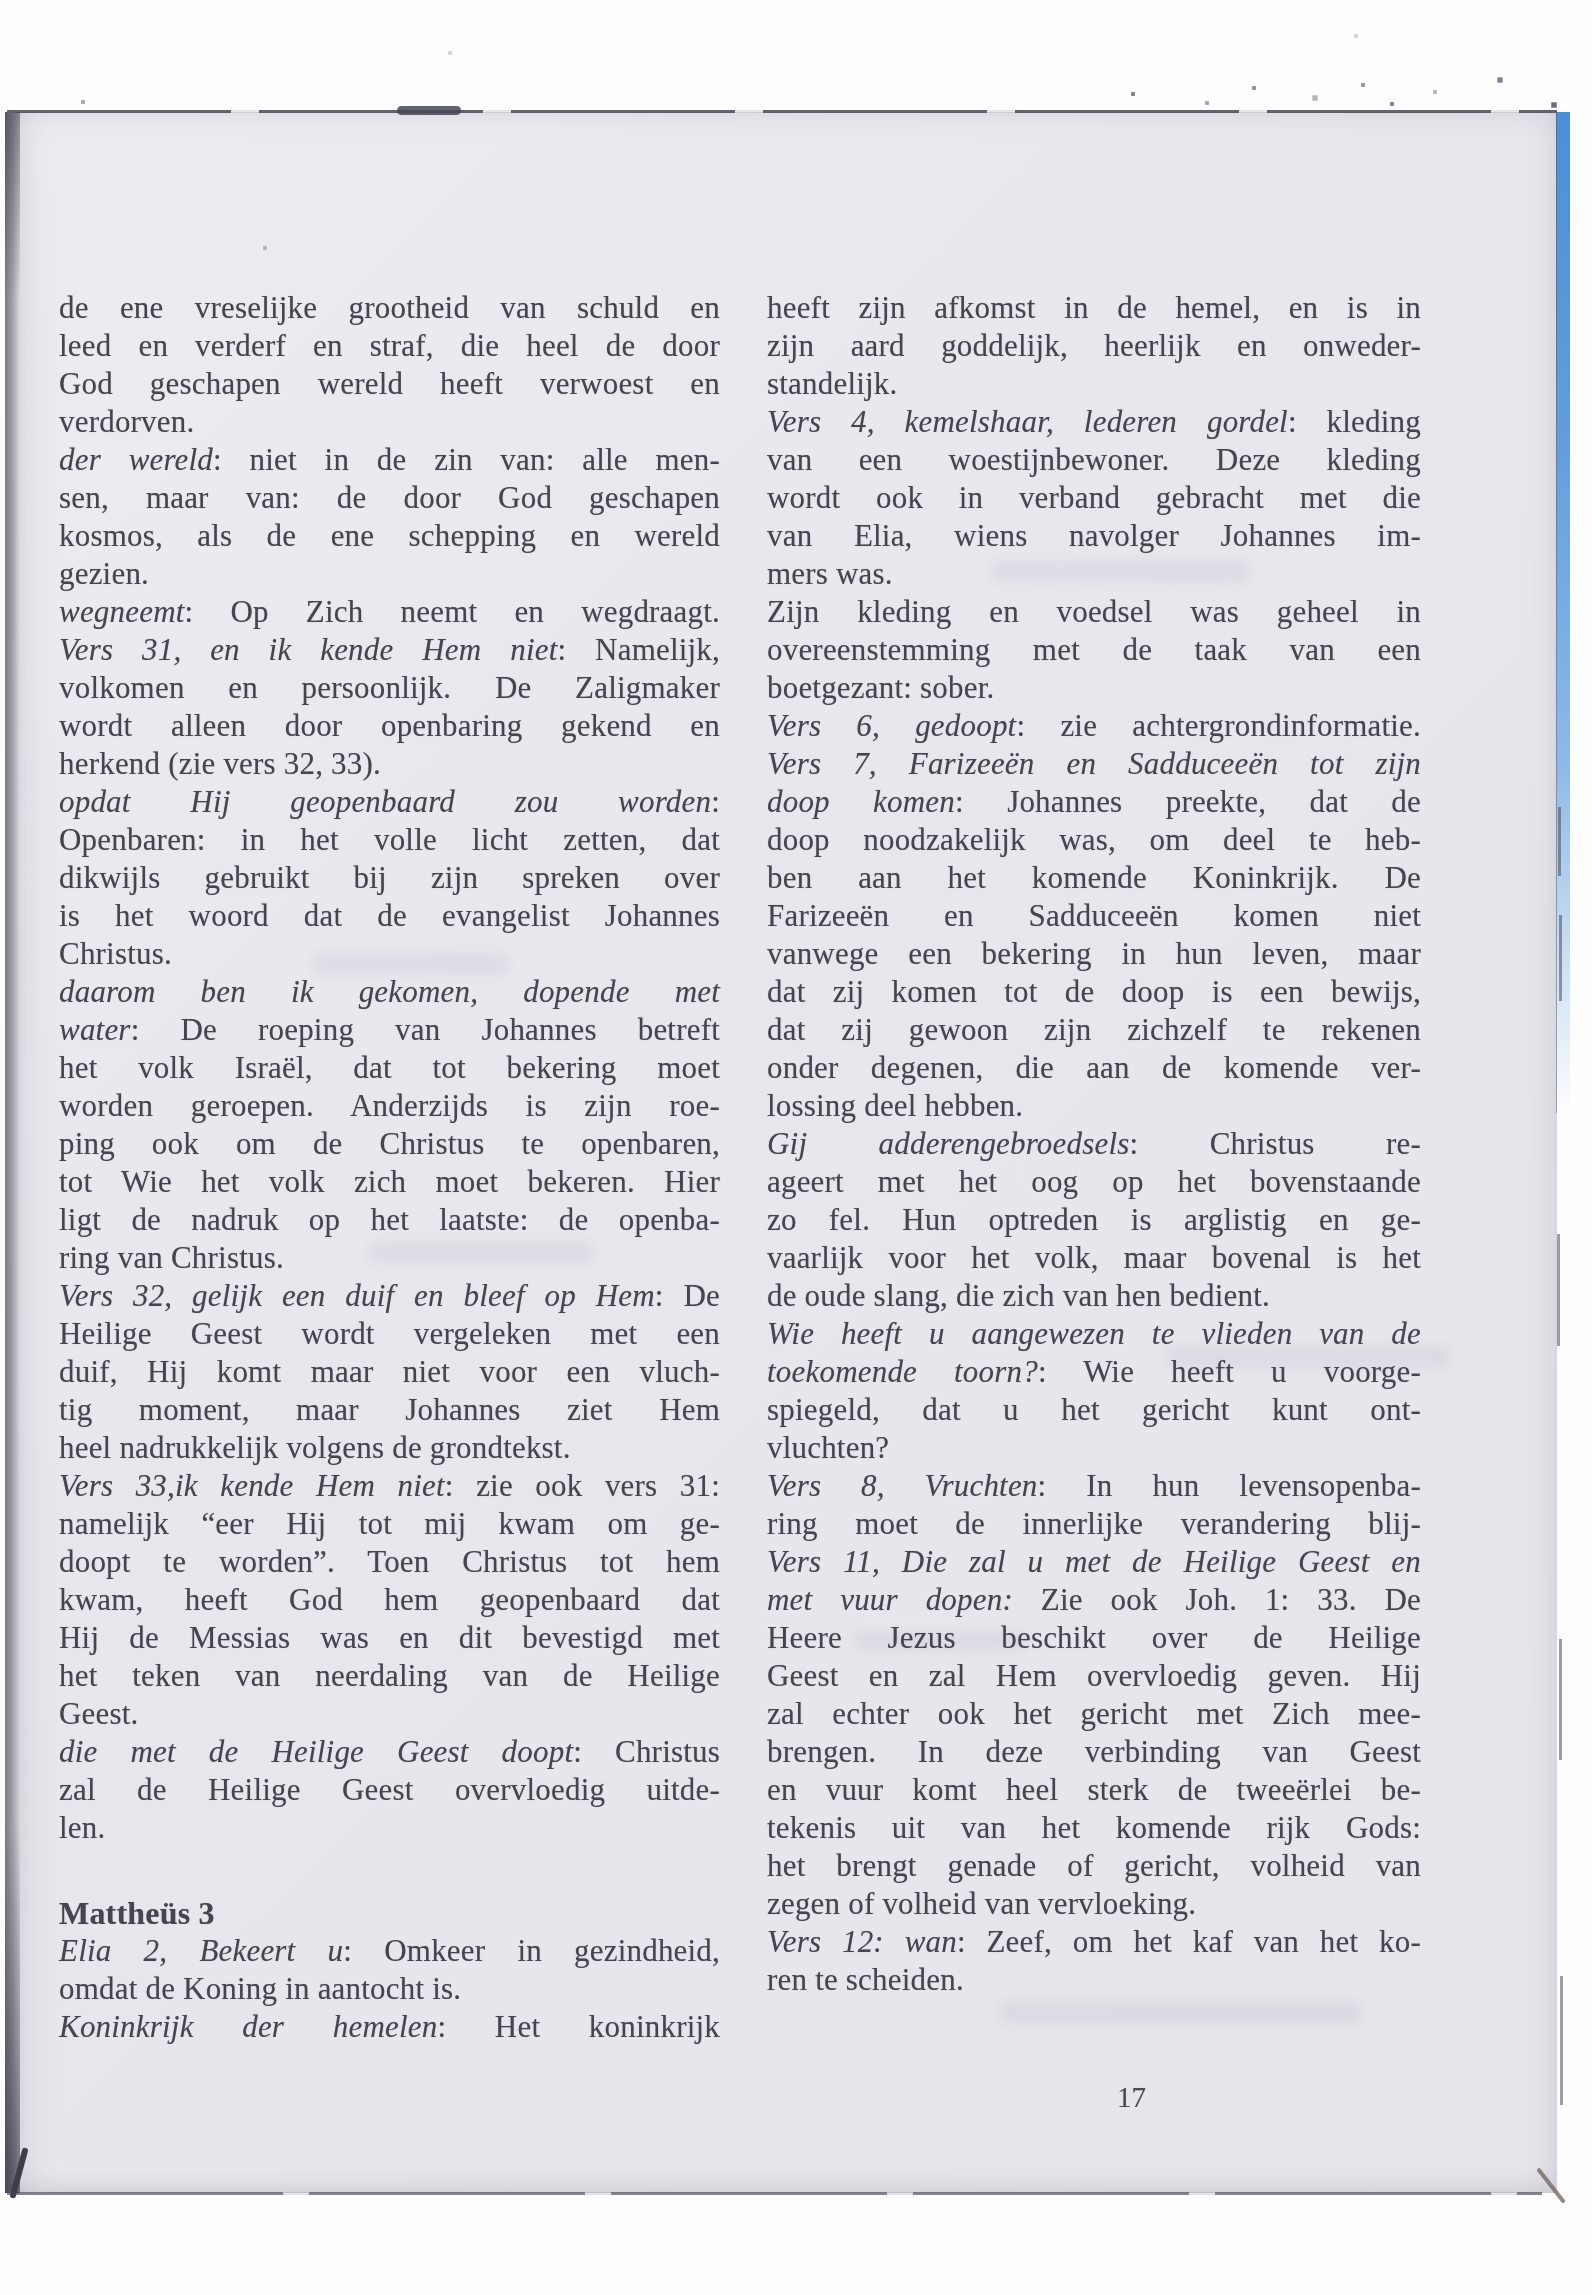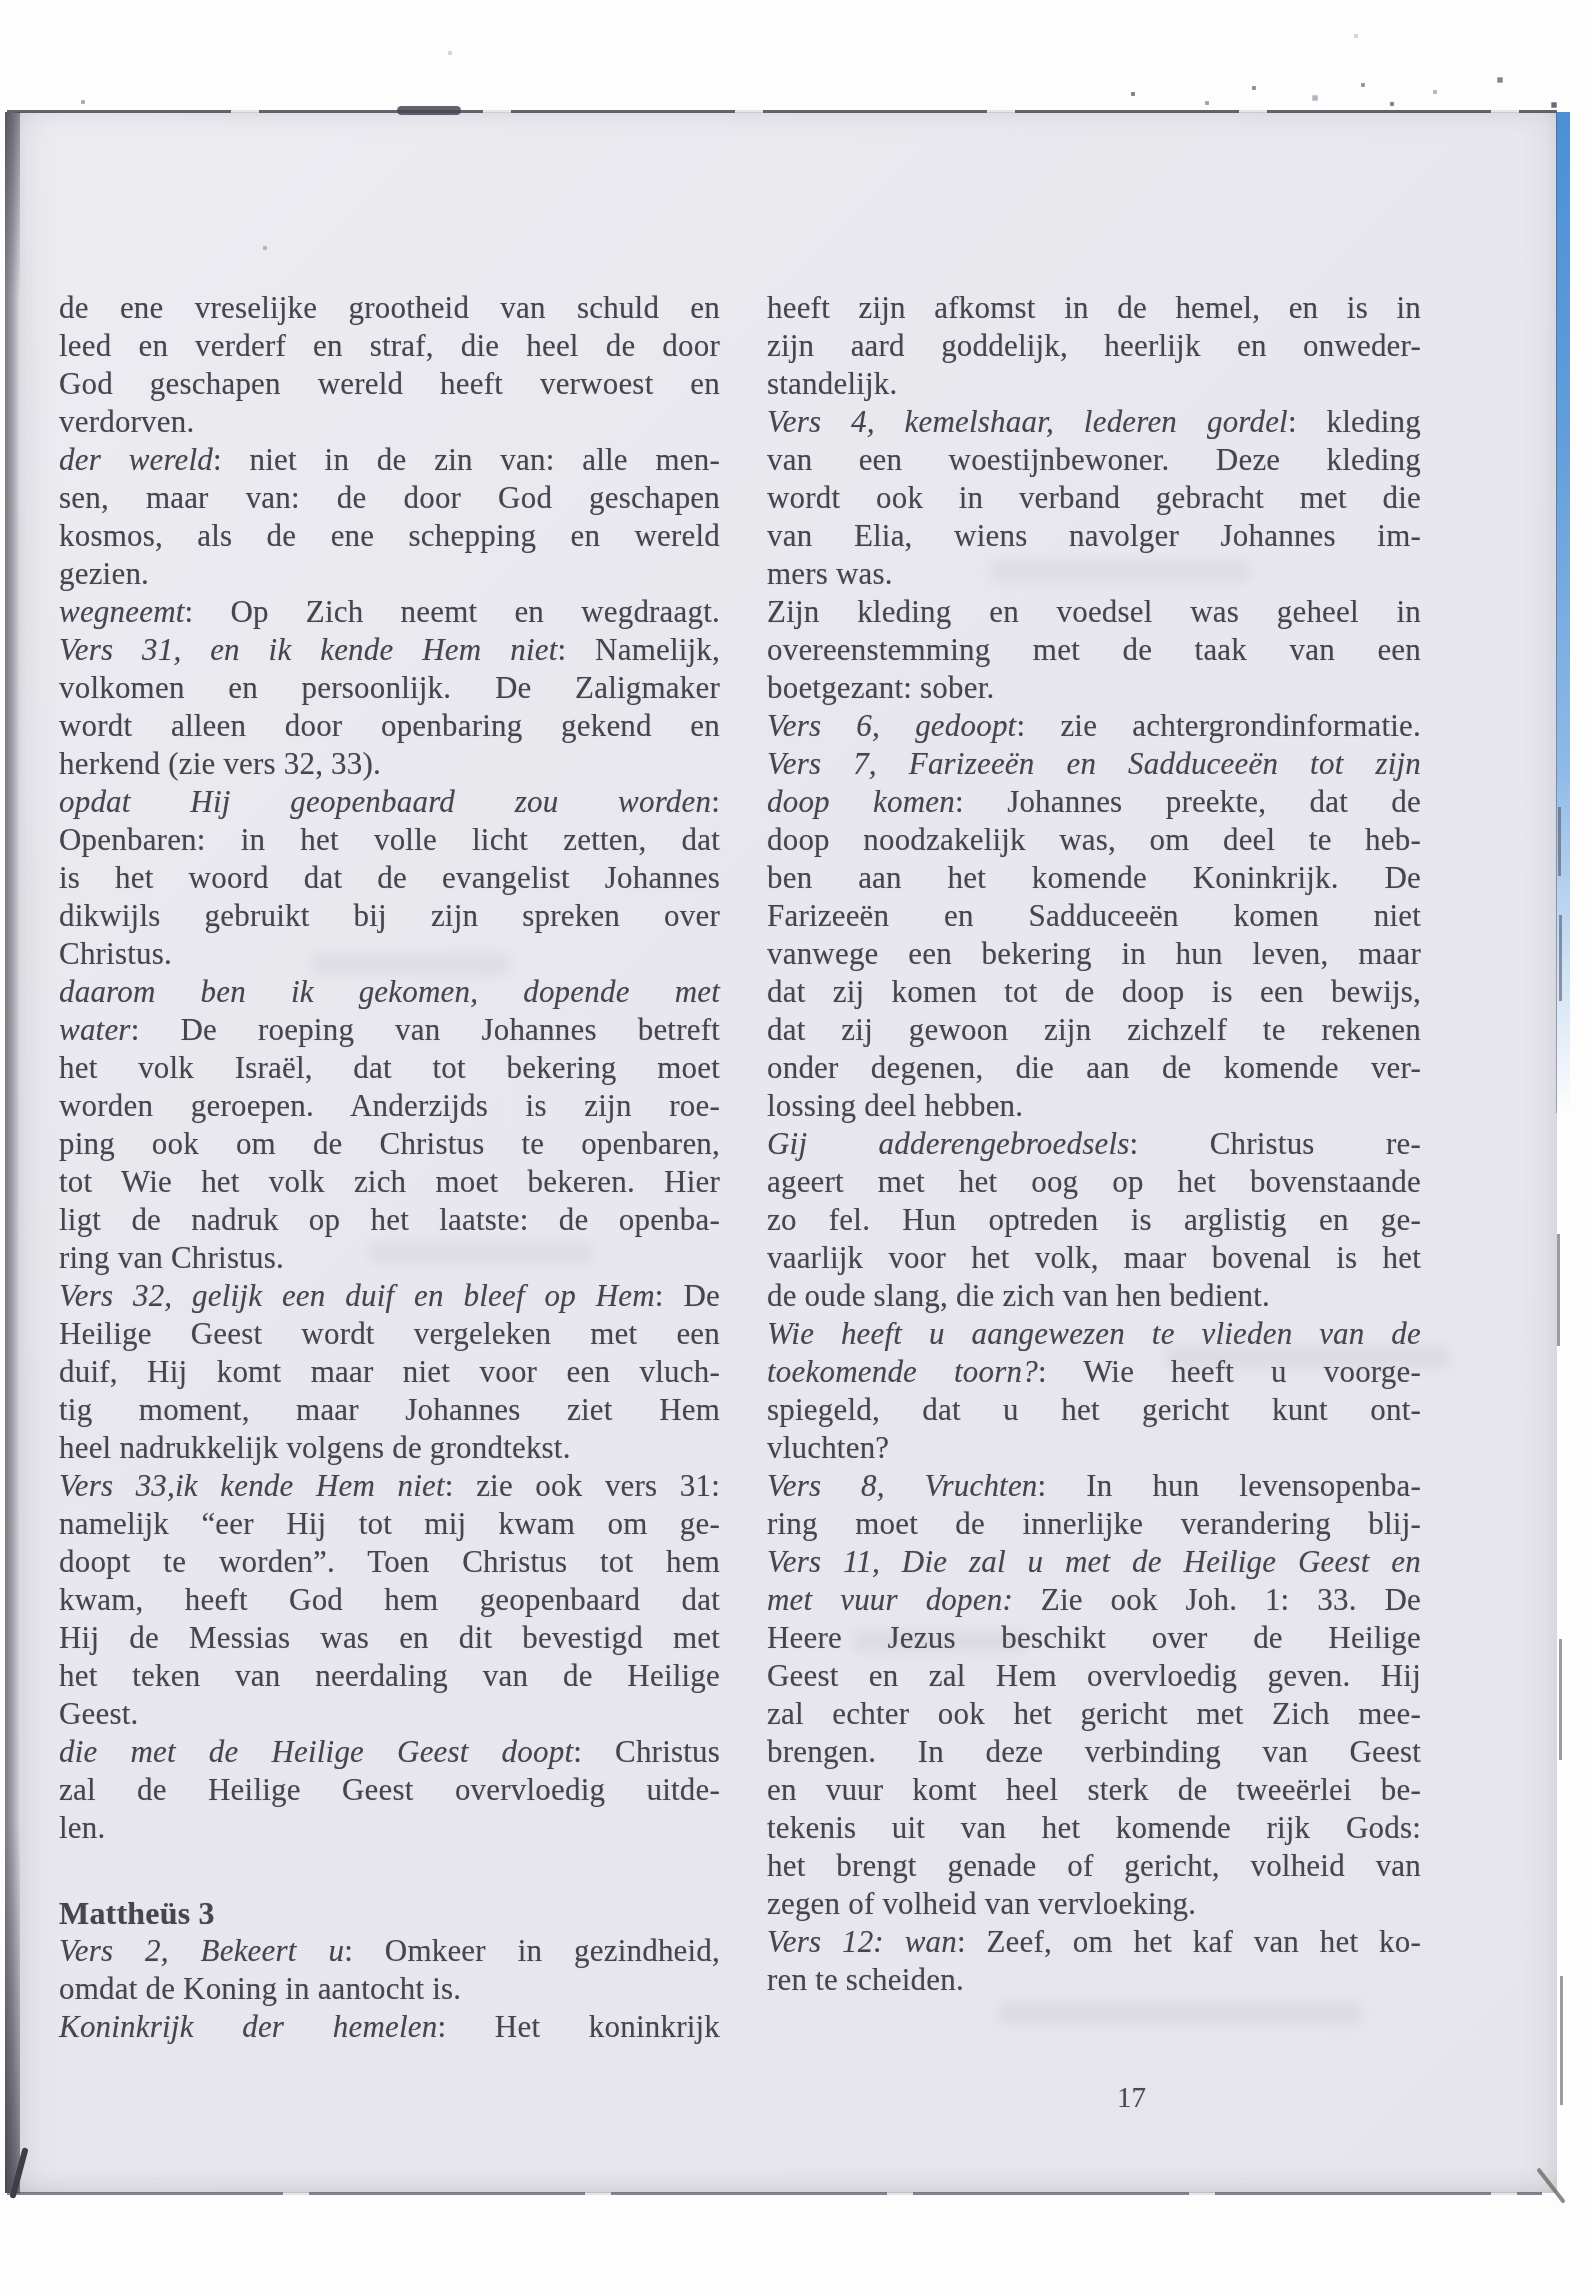--- a/index.html
+++ b/index.html
@@ -141,22 +141,22 @@
       </div>
       <div>
         <div class="tline just"><span class="it">Vers 31, en ik kende Hem niet</span><span>: Namelijk,</span></div>
         <div class="tline just"><span>volkomen en persoonlijk. De Zaligmaker</span></div>
         <div class="tline just"><span>wordt alleen door openbaring gekend en</span></div>
         <div class="tline"><span>herkend (zie vers 32, 33).</span></div>
       </div>
       <div>
         <div class="tline just"><span class="it">opdat Hij geopenbaard zou worden</span><span>:</span></div>
         <div class="tline just"><span>Openbaren: in het volle licht zetten, dat</span></div>
+        <div class="tline just"><span>dikwijls gebruikt bij zijn spreken over</span></div>
         <div class="tline just"><span>is het woord dat de evangelist Johannes</span></div>
-        <div class="tline just"><span>dikwijls gebruikt bij zijn spreken over</span></div>
         <div class="tline"><span>Christus.</span></div>
       </div>
       <div>
         <div class="tline just"><span class="it">daarom ben ik gekomen, dopende met</span></div>
         <div class="tline just"><span class="it">water</span><span>: De roeping van Johannes betreft</span></div>
         <div class="tline just"><span>het volk Israël, dat tot bekering moet</span></div>
         <div class="tline just"><span>worden geroepen. Anderzijds is zijn roe-</span></div>
         <div class="tline just"><span>ping ook om de Christus te openbaren,</span></div>
         <div class="tline just"><span>tot Wie het volk zich moet bekeren. Hier</span></div>
         <div class="tline just"><span>ligt de nadruk op het laatste: de openba-</span></div>
@@ -178,21 +178,21 @@
         <div class="tline just"><span>het teken van neerdaling van de Heilige</span></div>
         <div class="tline"><span>Geest.</span></div>
       </div>
       <div>
         <div class="tline just"><span class="it">die met de Heilige Geest doopt</span><span>: Christus</span></div>
         <div class="tline just"><span>zal de Heilige Geest overvloedig uitde-</span></div>
         <div class="tline"><span>len.</span></div>
       </div>
       <div class="heading">Mattheüs 3</div>
       <div>
-        <div class="tline just"><span class="it">Vers 2, Bekeert u</span><span>: Omkeer in gezindheid,</span></div>
+        <div class="tline just"><span class="it">Elia 2, Bekeert u</span><span>: Omkeer in gezindheid,</span></div>
         <div class="tline"><span>omdat de Koning in aantocht is.</span></div>
       </div>
       <div>
         <div class="tline just"><span class="it">Koninkrijk der hemelen</span><span>: Het koninkrijk</span></div>
       </div>
     </div>
   <div class="col col-right">
       <div>
         <div class="tline just"><span>heeft zijn afkomst in de hemel, en is in</span></div>
         <div class="tline just"><span>zijn aard goddelijk, heerlijk en onweder-</span></div>

